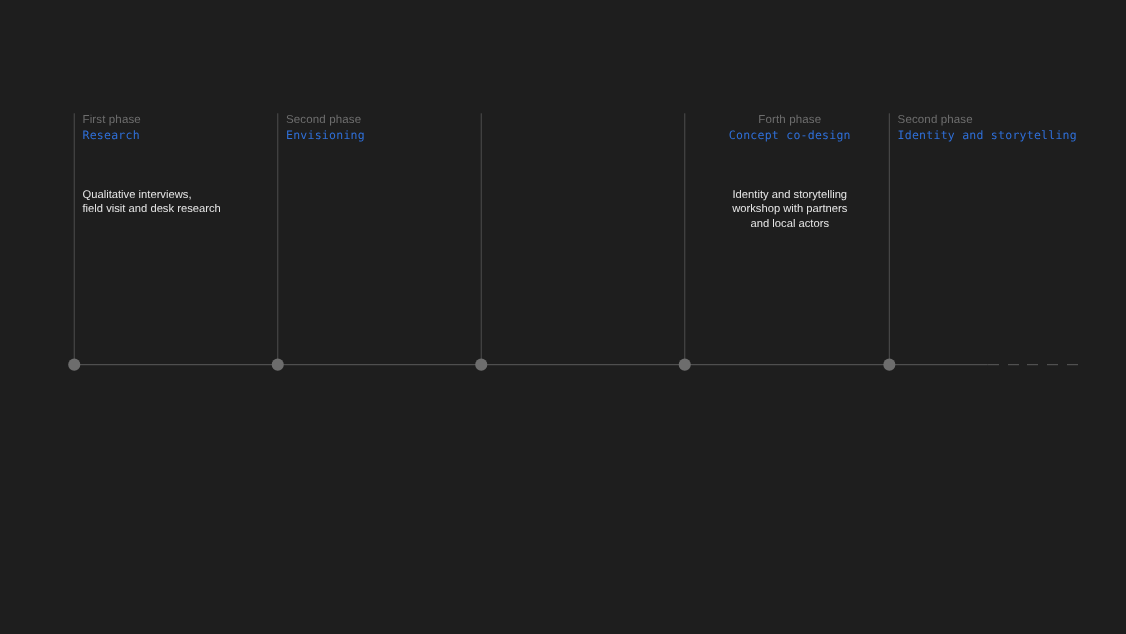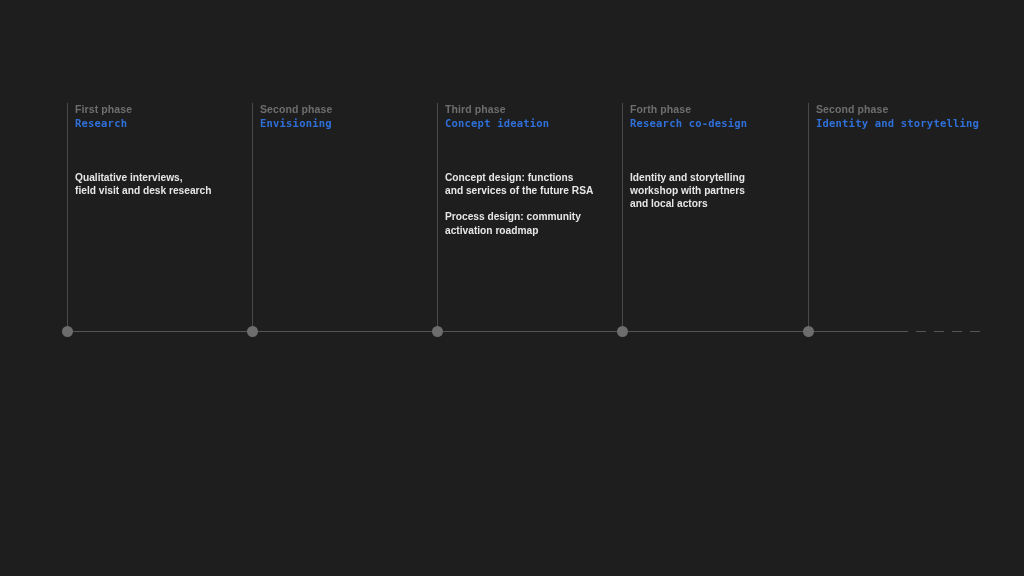--- a/index.html
+++ b/index.html
@@ -11,21 +11,20 @@
     height: 576px;
     background: #1e1e1e;
     font-family: "Liberation Sans", sans-serif;
     overflow: hidden;
   }
 
   #timeline-canvas {
     position: relative;
     width: 1024px;
     height: 576px;
-    font-weight: bold;
   }
 
   
   .axis-line {
     position: absolute;
     left: 67px;
     top: 331px;
     width: 831px;
     height: 1px;
     background: #555555;
@@ -130,38 +129,28 @@
     <div class="phase-dot"></div>
     <div class="phase-body">
       <div class="phase-ordinal">Second phase</div>
       <div class="phase-title">Envisioning</div>
     </div>
   </div>
 
   <div class="phase-col" id="col-2" style="left:437px;">
     <div class="phase-rule"></div>
     <div class="phase-dot"></div>
-    <div class="phase-body">
-      <div class="phase-ordinal">Third phase</div>
-      <div class="phase-title">Concept ideation</div>
-      <div class="phase-paras">
-        <div class="phase-para">Concept design: functions
-and services of the future RSA</div>
-        <div class="phase-para">Process design: community
-activation roadmap</div>
-      </div>
-    </div>
   </div>
 
-  <div class="phase-col" id="col-3" style="left:622px;">
+  <div class="phase-col" id="col-3" style="left:622px;text-align:center;">
     <div class="phase-rule"></div>
     <div class="phase-dot"></div>
     <div class="phase-body">
       <div class="phase-ordinal">Forth phase</div>
-      <div class="phase-title">Research co-design</div>
+      <div class="phase-title">Concept co-design</div>
       <div class="phase-paras">
         <div class="phase-para">Identity and storytelling
 workshop with partners
 and local actors</div>
       </div>
     </div>
   </div>
 
   <div class="phase-col" id="col-4" style="left:808px;">
     <div class="phase-rule"></div>

